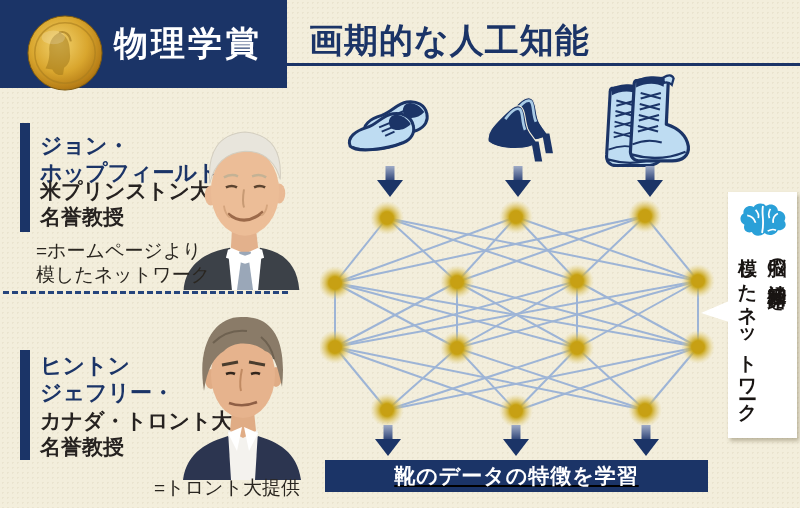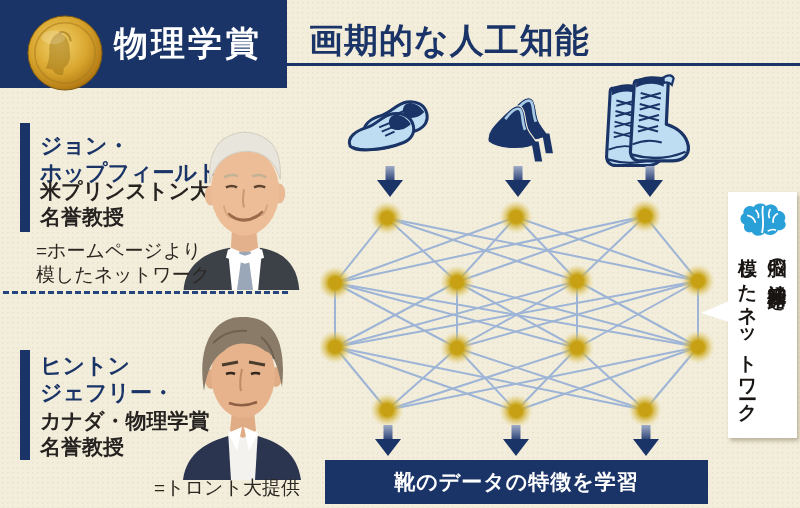--- a/index.html
+++ b/index.html
@@ -41,22 +41,22 @@
   #portrait2 { left:183px; top:303px; width:118px; height:177px; }
   .dashed-divider { position:absolute; left:3px; top:291px; width:285px; border-top:3px dashed #26457c; }
   
   .shoe { position:absolute; }
   #dress-shoes { left:345px; top:94px; width:88px; height:72px; }
   #high-heels  { left:481px; top:92px; width:72px; height:74px; }
   #boots       { left:604px; top:71px; width:88px; height:101px; }
   #network-svg { position:absolute; left:320px; top:200px; width:395px; height:230px; }
   .arrow { position:absolute; width:26px; height:31px; }
   .caption-banner {
-    position:absolute; left:325px; top:460px; width:383px; height:44px;
-    background:#1b3467; display:flex; align-items:center; justify-content:center;
+    position:absolute; left:325px; top:460px; width:383px; height:32px;
+    background:#1b3467; display:flex; align-items:center; justify-content:center;text-decoration:underline;
   }
   .caption-banner span { color:#ffffff; font-weight:bold; font-size:21px; letter-spacing:1px; }
   
   .callout {
     position:absolute; left:728px; top:192px; width:69px; height:246px;
     background:#ffffff; box-shadow:2px 3px 4px rgba(120,110,80,.45);
     display:flex; flex-direction:column; align-items:center; z-index:2;
   }
   .callout-tail { position:absolute; left:-27px; top:109px; width:28px; height:22px; }
   .brain { margin-top:10px; width:52px; height:36px; }
@@ -127,21 +127,21 @@
   </svg>
 
   <div class="dashed-divider"></div>
 
   <div class="vbar" id="bar2"></div>
   <div class="laureate-name" id="name2">
     <div>ヒントン</div>
     <div>ジェフリー・</div>
   </div>
   <div class="affiliation" id="affil2">
-    <div>カナダ・物理学賞</div>
+    <div>カナダ・トロント大</div>
     <div>名誉教授</div>
   </div>
   <div class="credit" id="credit2">
     <div>=トロント大提供</div>
   </div>
   <svg class="portrait" id="portrait2" viewBox="0 0 118 177">
     <path d="M0,177 C4,148 26,139 45,133 L60,150 L75,133 C94,139 114,148 118,177 Z" fill="#2c3550"></path>
     <path d="M45,128 L60,123 L75,128 L72,177 L48,177 Z" fill="#f4f2ee"></path>
     <path d="M49,108 L71,108 L73,128 L60,135 L47,128 Z" fill="#e0ac85"></path>
     <path d="M45,130 L59,124 L54,148 Z" fill="#ffffff"></path>

